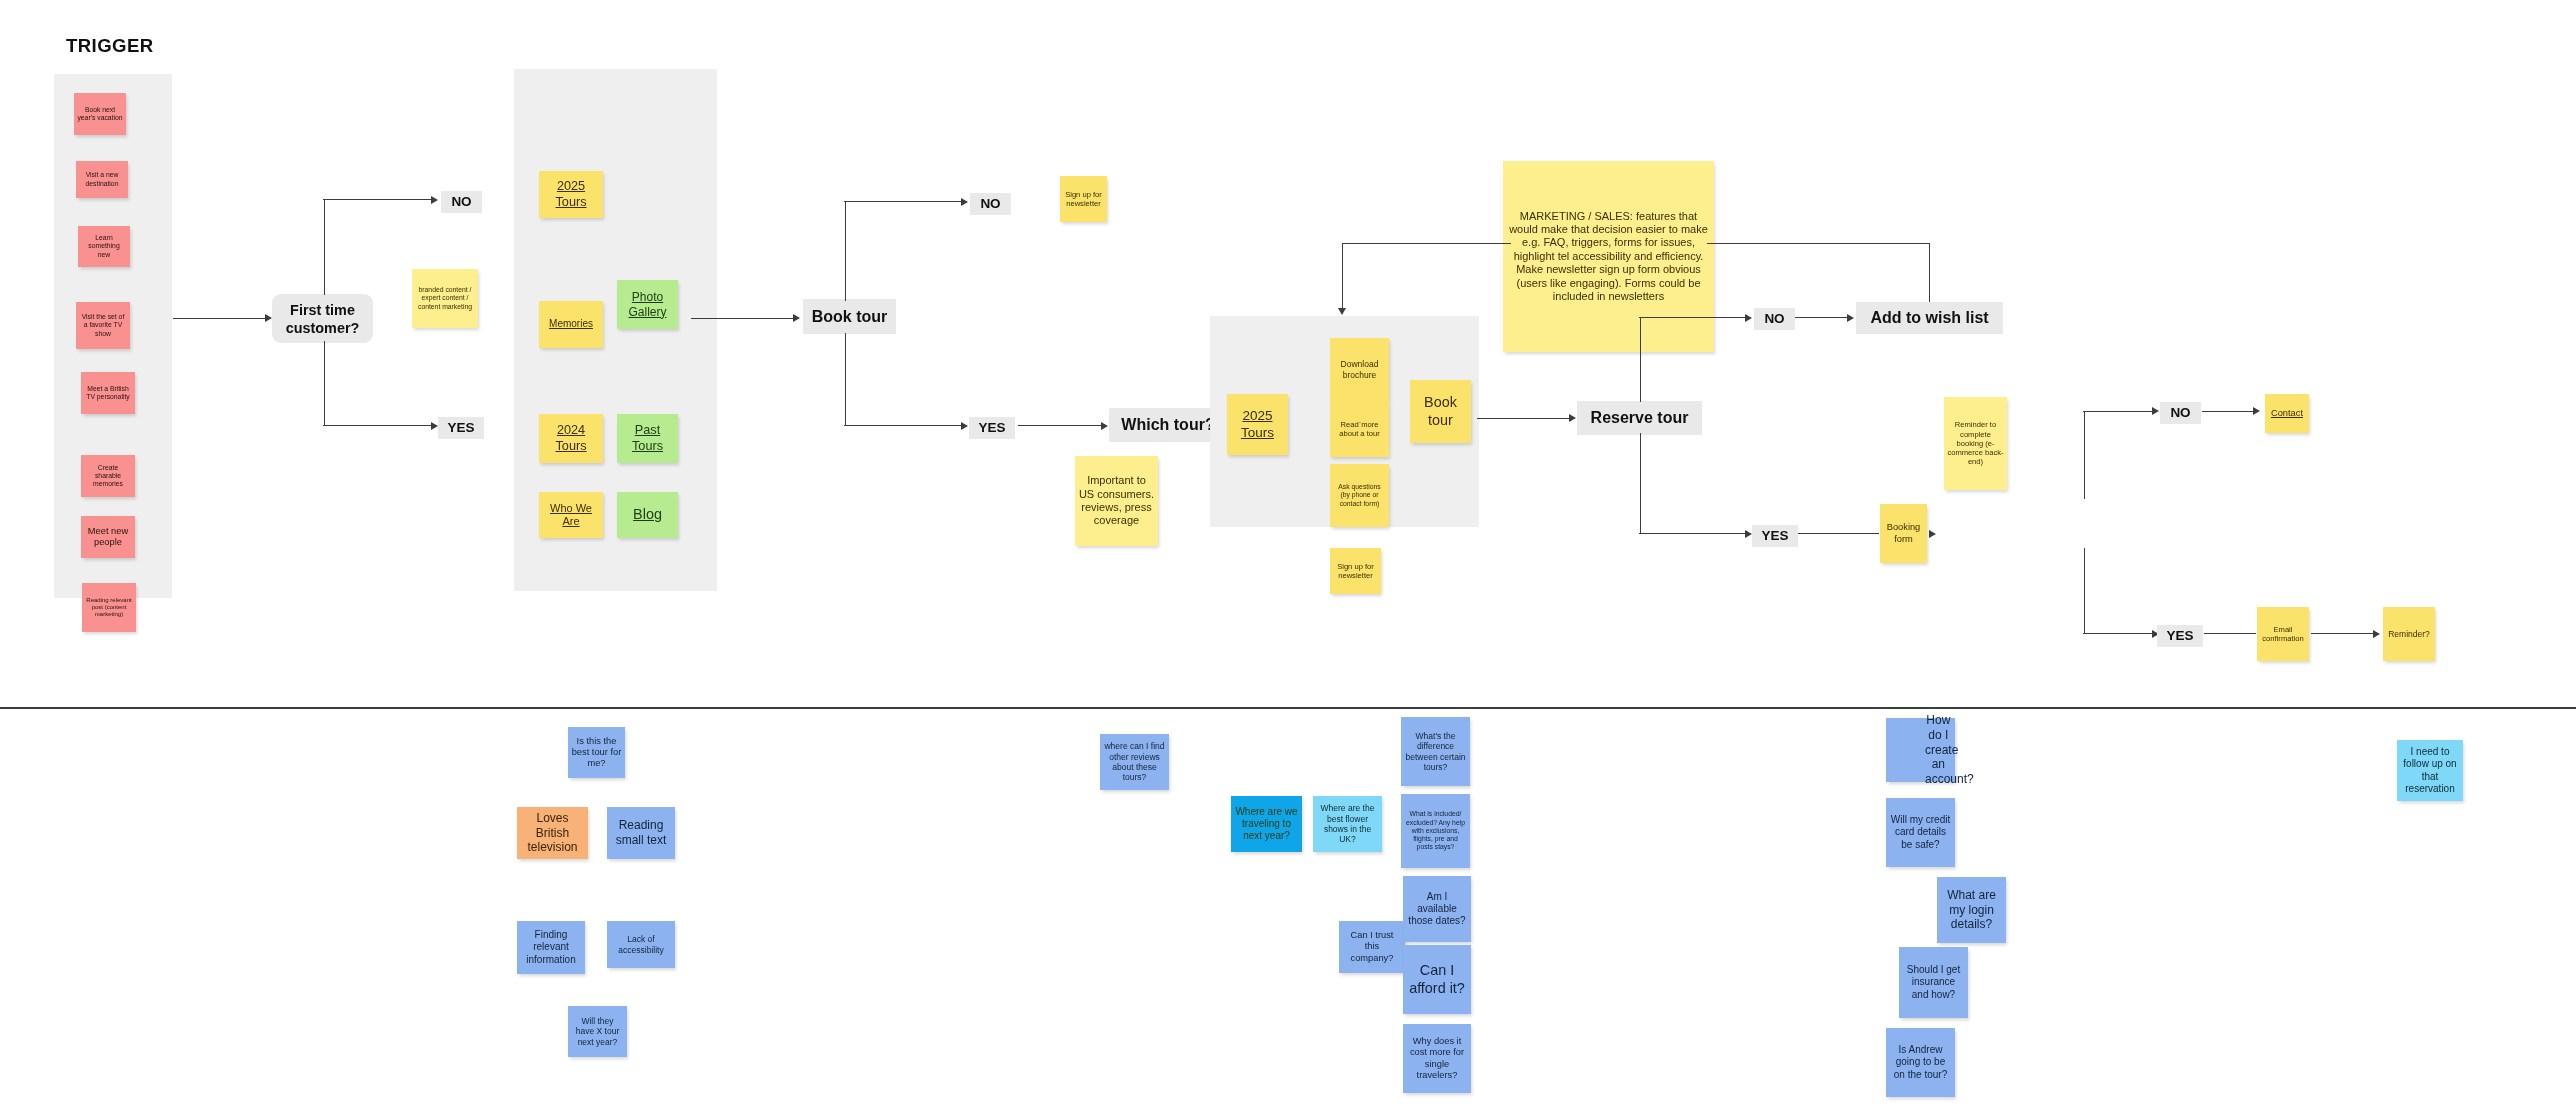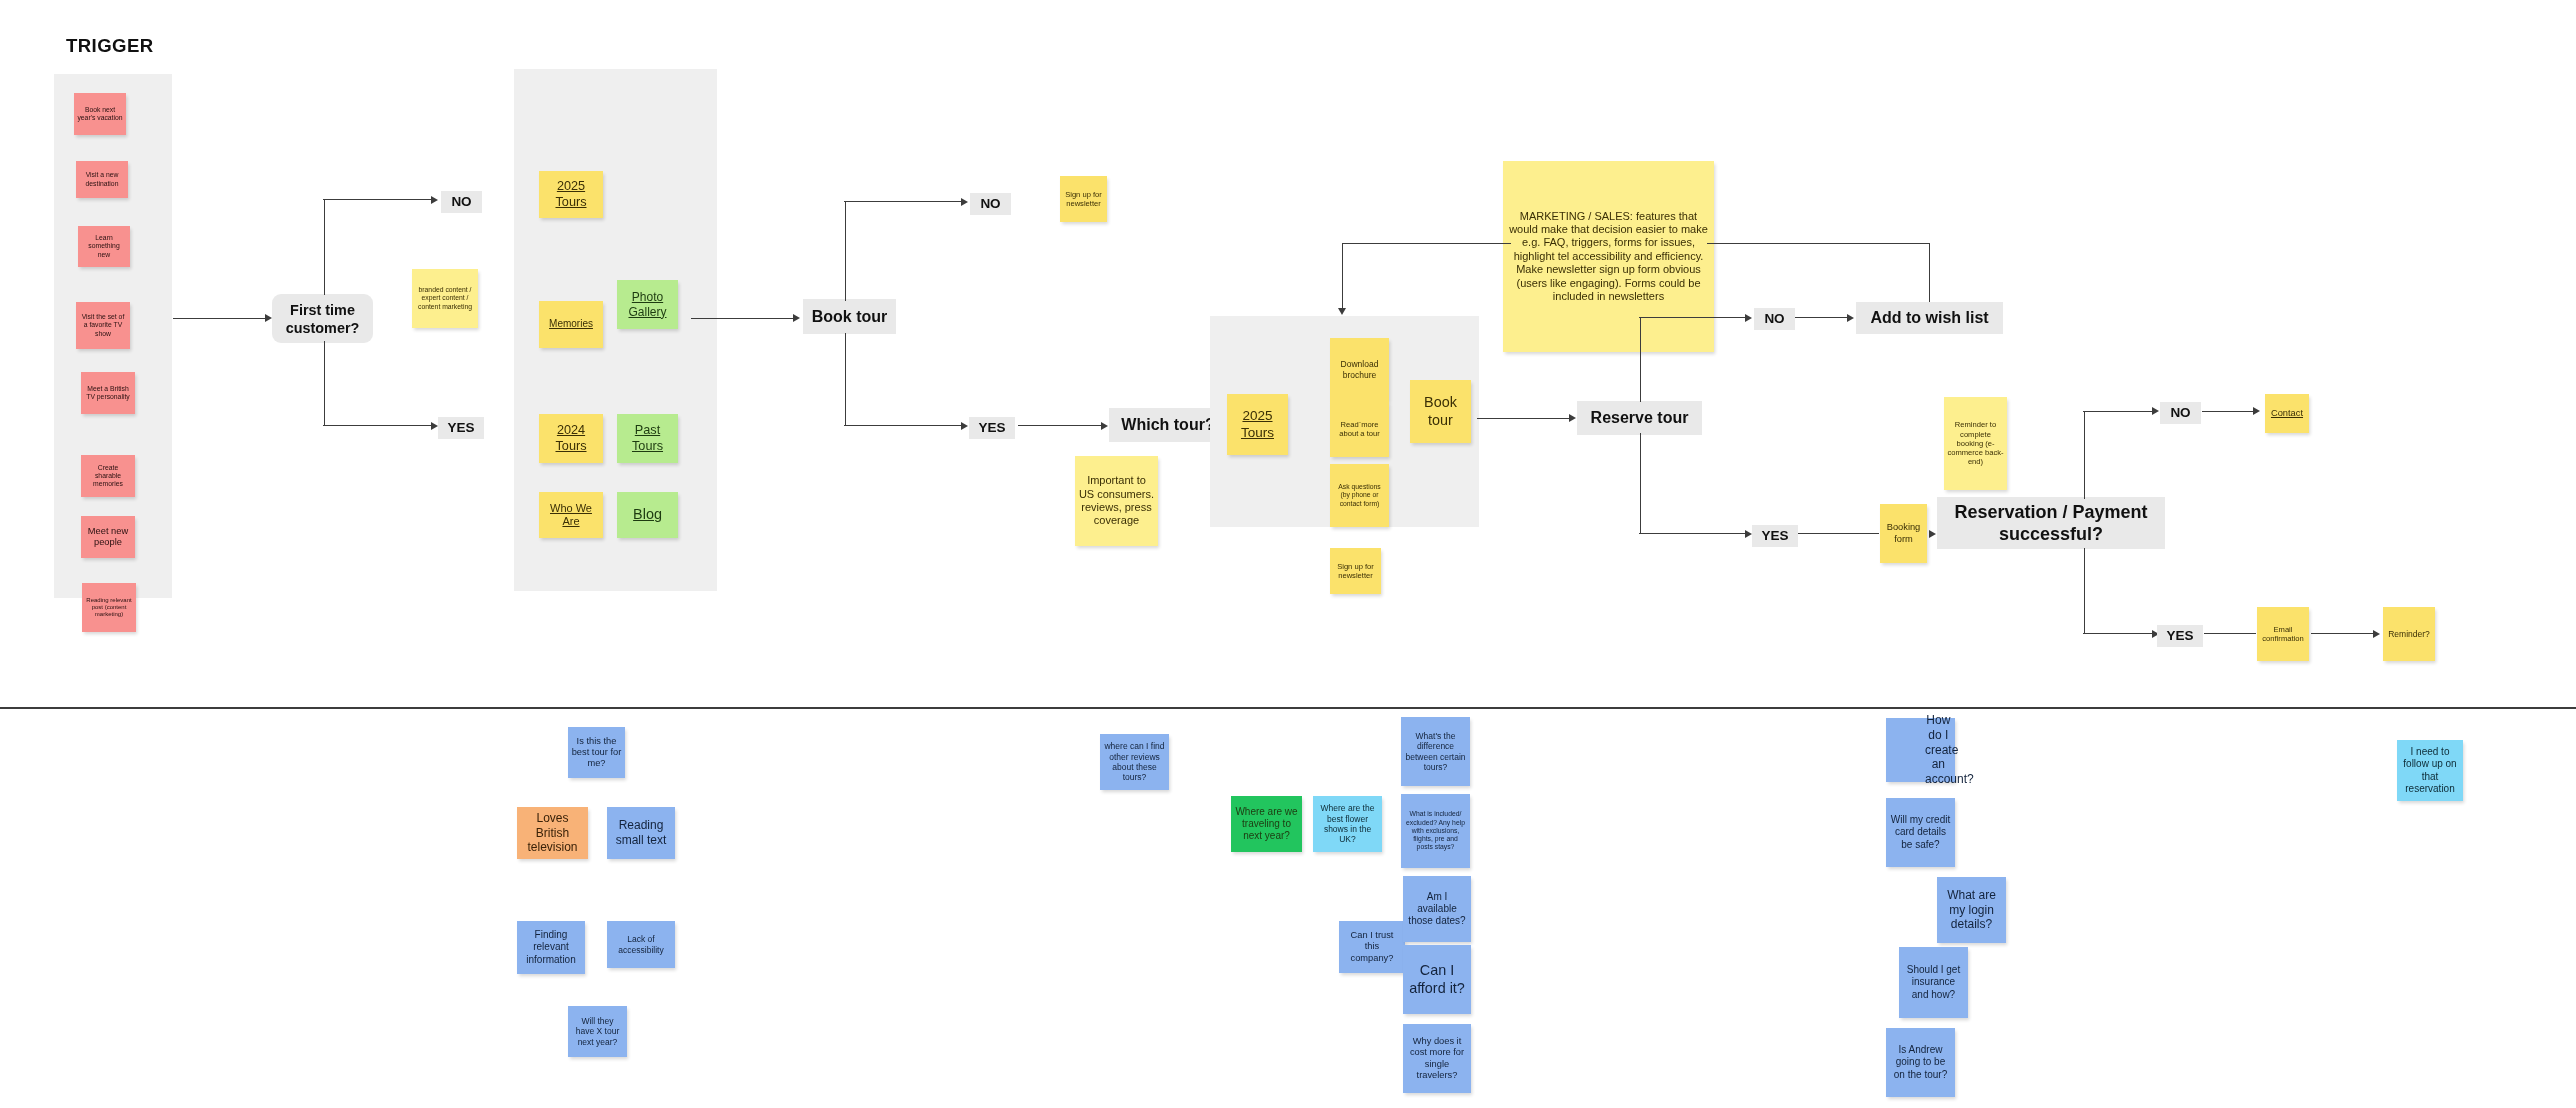--- a/index.html
+++ b/index.html
@@ -249,23 +249,20 @@
   <div class="note n-yellow" style="left:1880px;top:504px;width:47px;height:59px;font-size:9.3px;">
     <span>Booking form</span>
     </div>
 
   <div class="arrow-r" style="left:1929px;top:530px;"></div>
 
   <div class="note n-yellow2" style="left:1944px;top:397px;width:63px;height:93px;font-size:7.6px;">
     <span>Reminder to complete booking (e-commerce back-end)</span>
     </div>
 
-  <div class="chip" style="left:1937px;top:497px;width:228px;height:52px;font-size:18px;">
-    <span>Reservation / Payment successful?</span>
-    </div>
 
   <div class="ln-v" style="left:2084px;top:411px;height:88px;"></div>
   <div class="ln-h" style="left:2083px;top:411px;width:69px;"></div>
   <div class="arrow-r" style="left:2152px;top:407px;"></div>
   <div class="chip" style="left:2160px;top:402px;width:41px;height:22px;font-size:13.5px;">
     <span>NO</span>
     </div>
   <div class="ln-h" style="left:2202px;top:411px;width:52px;"></div>
   <div class="arrow-r" style="left:2253px;top:407px;"></div>
 
@@ -317,21 +314,21 @@
 
   <div class="note n-blue" style="left:568px;top:1006px;width:59px;height:51px;font-size:8.5px;">
     <span>Will they have X tour next year?</span>
     </div>
 
   <div class="note n-blue" style="left:1100px;top:734px;width:69px;height:56px;font-size:8.5px;">
     <span>where can I find other reviews about these tours?</span>
     </div>
 
   <div class="note n-green" style="left:1231px;top:796px;width:71px;height:56px;font-size:10px;
-              background:#22c55e;color:#1d3b10;">
+              background:#0ea5e9;color:#1d3b10;">
     <span>Where are we traveling to next year?</span>
     </div>
 
   <div class="note n-blue2" style="left:1313px;top:796px;width:69px;height:56px;font-size:8.5px;">
     <span>Where are the best flower shows in the UK?</span>
     </div>
 
   <div class="note n-blue" style="left:1339px;top:921px;width:66px;height:52px;font-size:9.3px;">
     <span>Can I trust this company?</span>
     </div>

